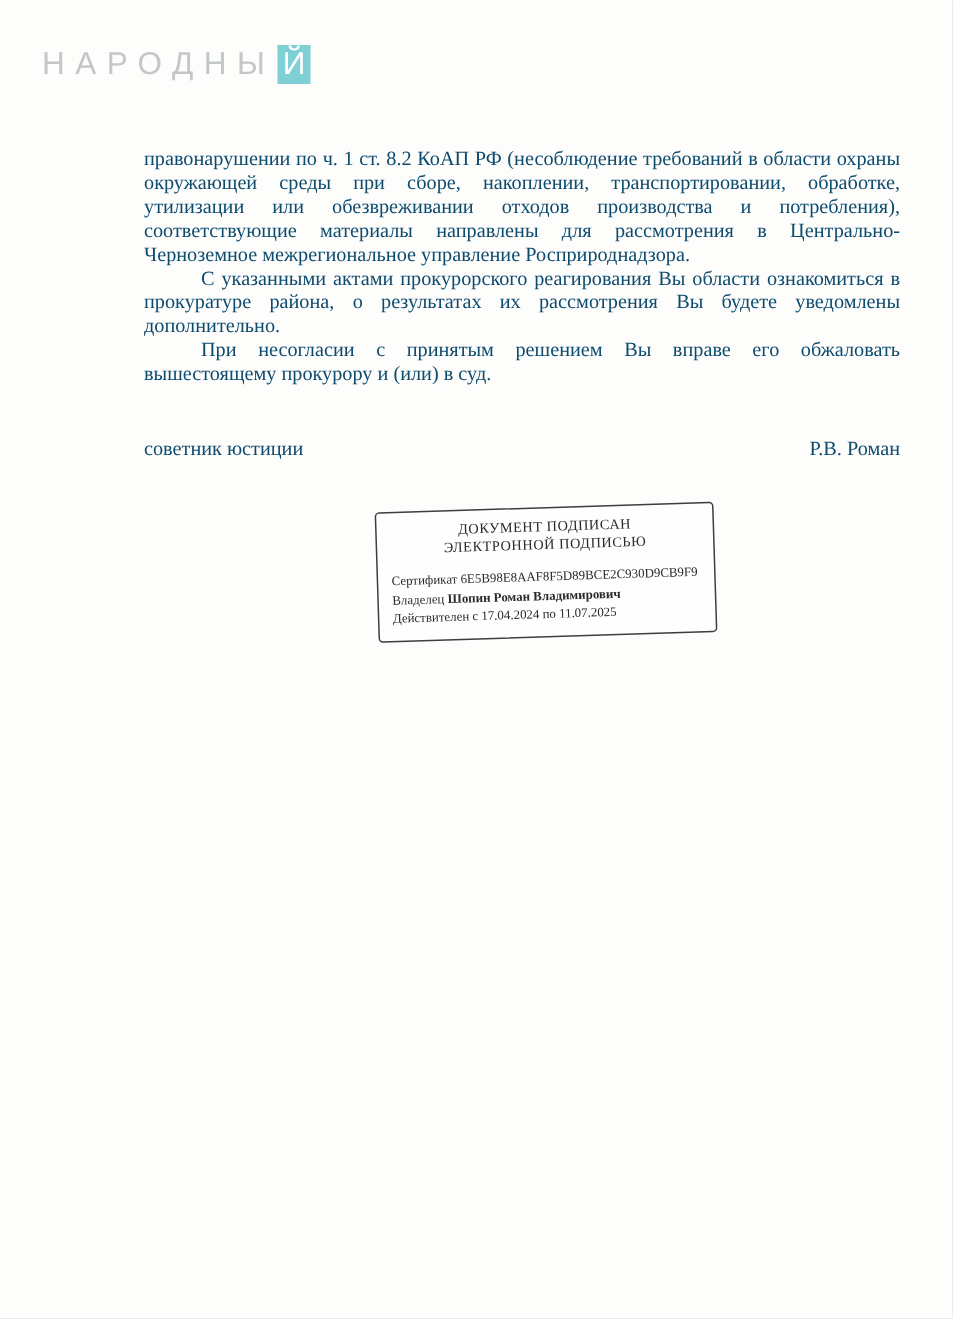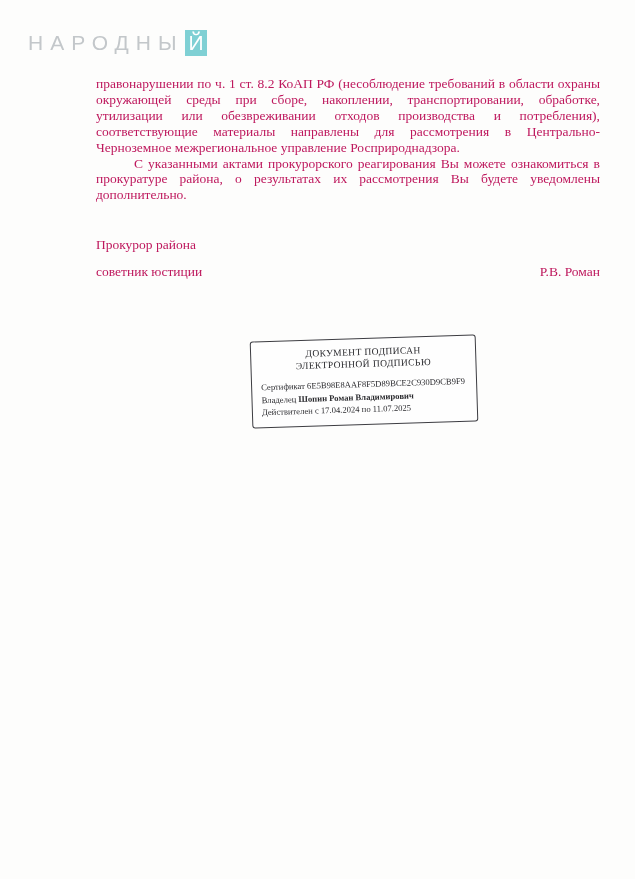--- a/index.html
+++ b/index.html
@@ -38,24 +38,24 @@
     color: #ffffff;
     padding: 1px 3px 1px 4px;
     letter-spacing: 0;
     margin-left: 1px;
     margin-right: 6px;
   }
 
   
   .content {
     position: absolute;
-    top: 76px;
+    top: 98px;
     left: 96px;
     width: 504px;
-    color: #be185d;
+    color: #0c4a6e;
     font-size: 13.5px;
     line-height: 15.9px;
   }
   .para {
     margin: 0;
     text-align: justify;
   }
   .para.indent { text-indent: 38px; }
 
   .sig-block {
@@ -101,24 +101,24 @@
 <body>
 
 <div class="page">
 
   <div class="logo">
     <div class="logo-line"><span>НАРОДНЫ</span><span class="logo-tile">Й</span></div>
   </div>
 
   <div class="content">
     <p class="para">правонарушении по ч. 1 ст. 8.2 КоАП РФ (несоблюдение требований в области охраны окружающей среды при сборе, накоплении, транспортировании, обработке, утилизации или обезвреживании отходов производства и потребления), соответствующие материалы направлены для рассмотрения в Центрально-Черноземное межрегиональное управление Росприроднадзора.</p>
-    <p class="para indent">С указанными актами прокурорского реагирования Вы можете ознакомиться в прокуратуре района, о результатах их рассмотрения Вы будете уведомлены дополнительно.</p>
+    <p class="para indent">С указанными актами прокурорского реагирования Вы области ознакомиться в прокуратуре района, о результатах их рассмотрения Вы будете уведомлены дополнительно.</p>
+    <p class="para indent">При несогласии с принятым решением Вы вправе его обжаловать вышестоящему прокурору и (или) в суд.</p>
 
     <div class="sig-block">
-      <div>Прокурор района</div>
       <div class="sig-row">
         <span>советник юстиции</span>
         <span>Р.В. Роман</span>
       </div>
     </div>
   </div>
 
   <div class="stamp">
     <div class="stamp-title">
       <div>ДОКУМЕНТ ПОДПИСАН</div>

